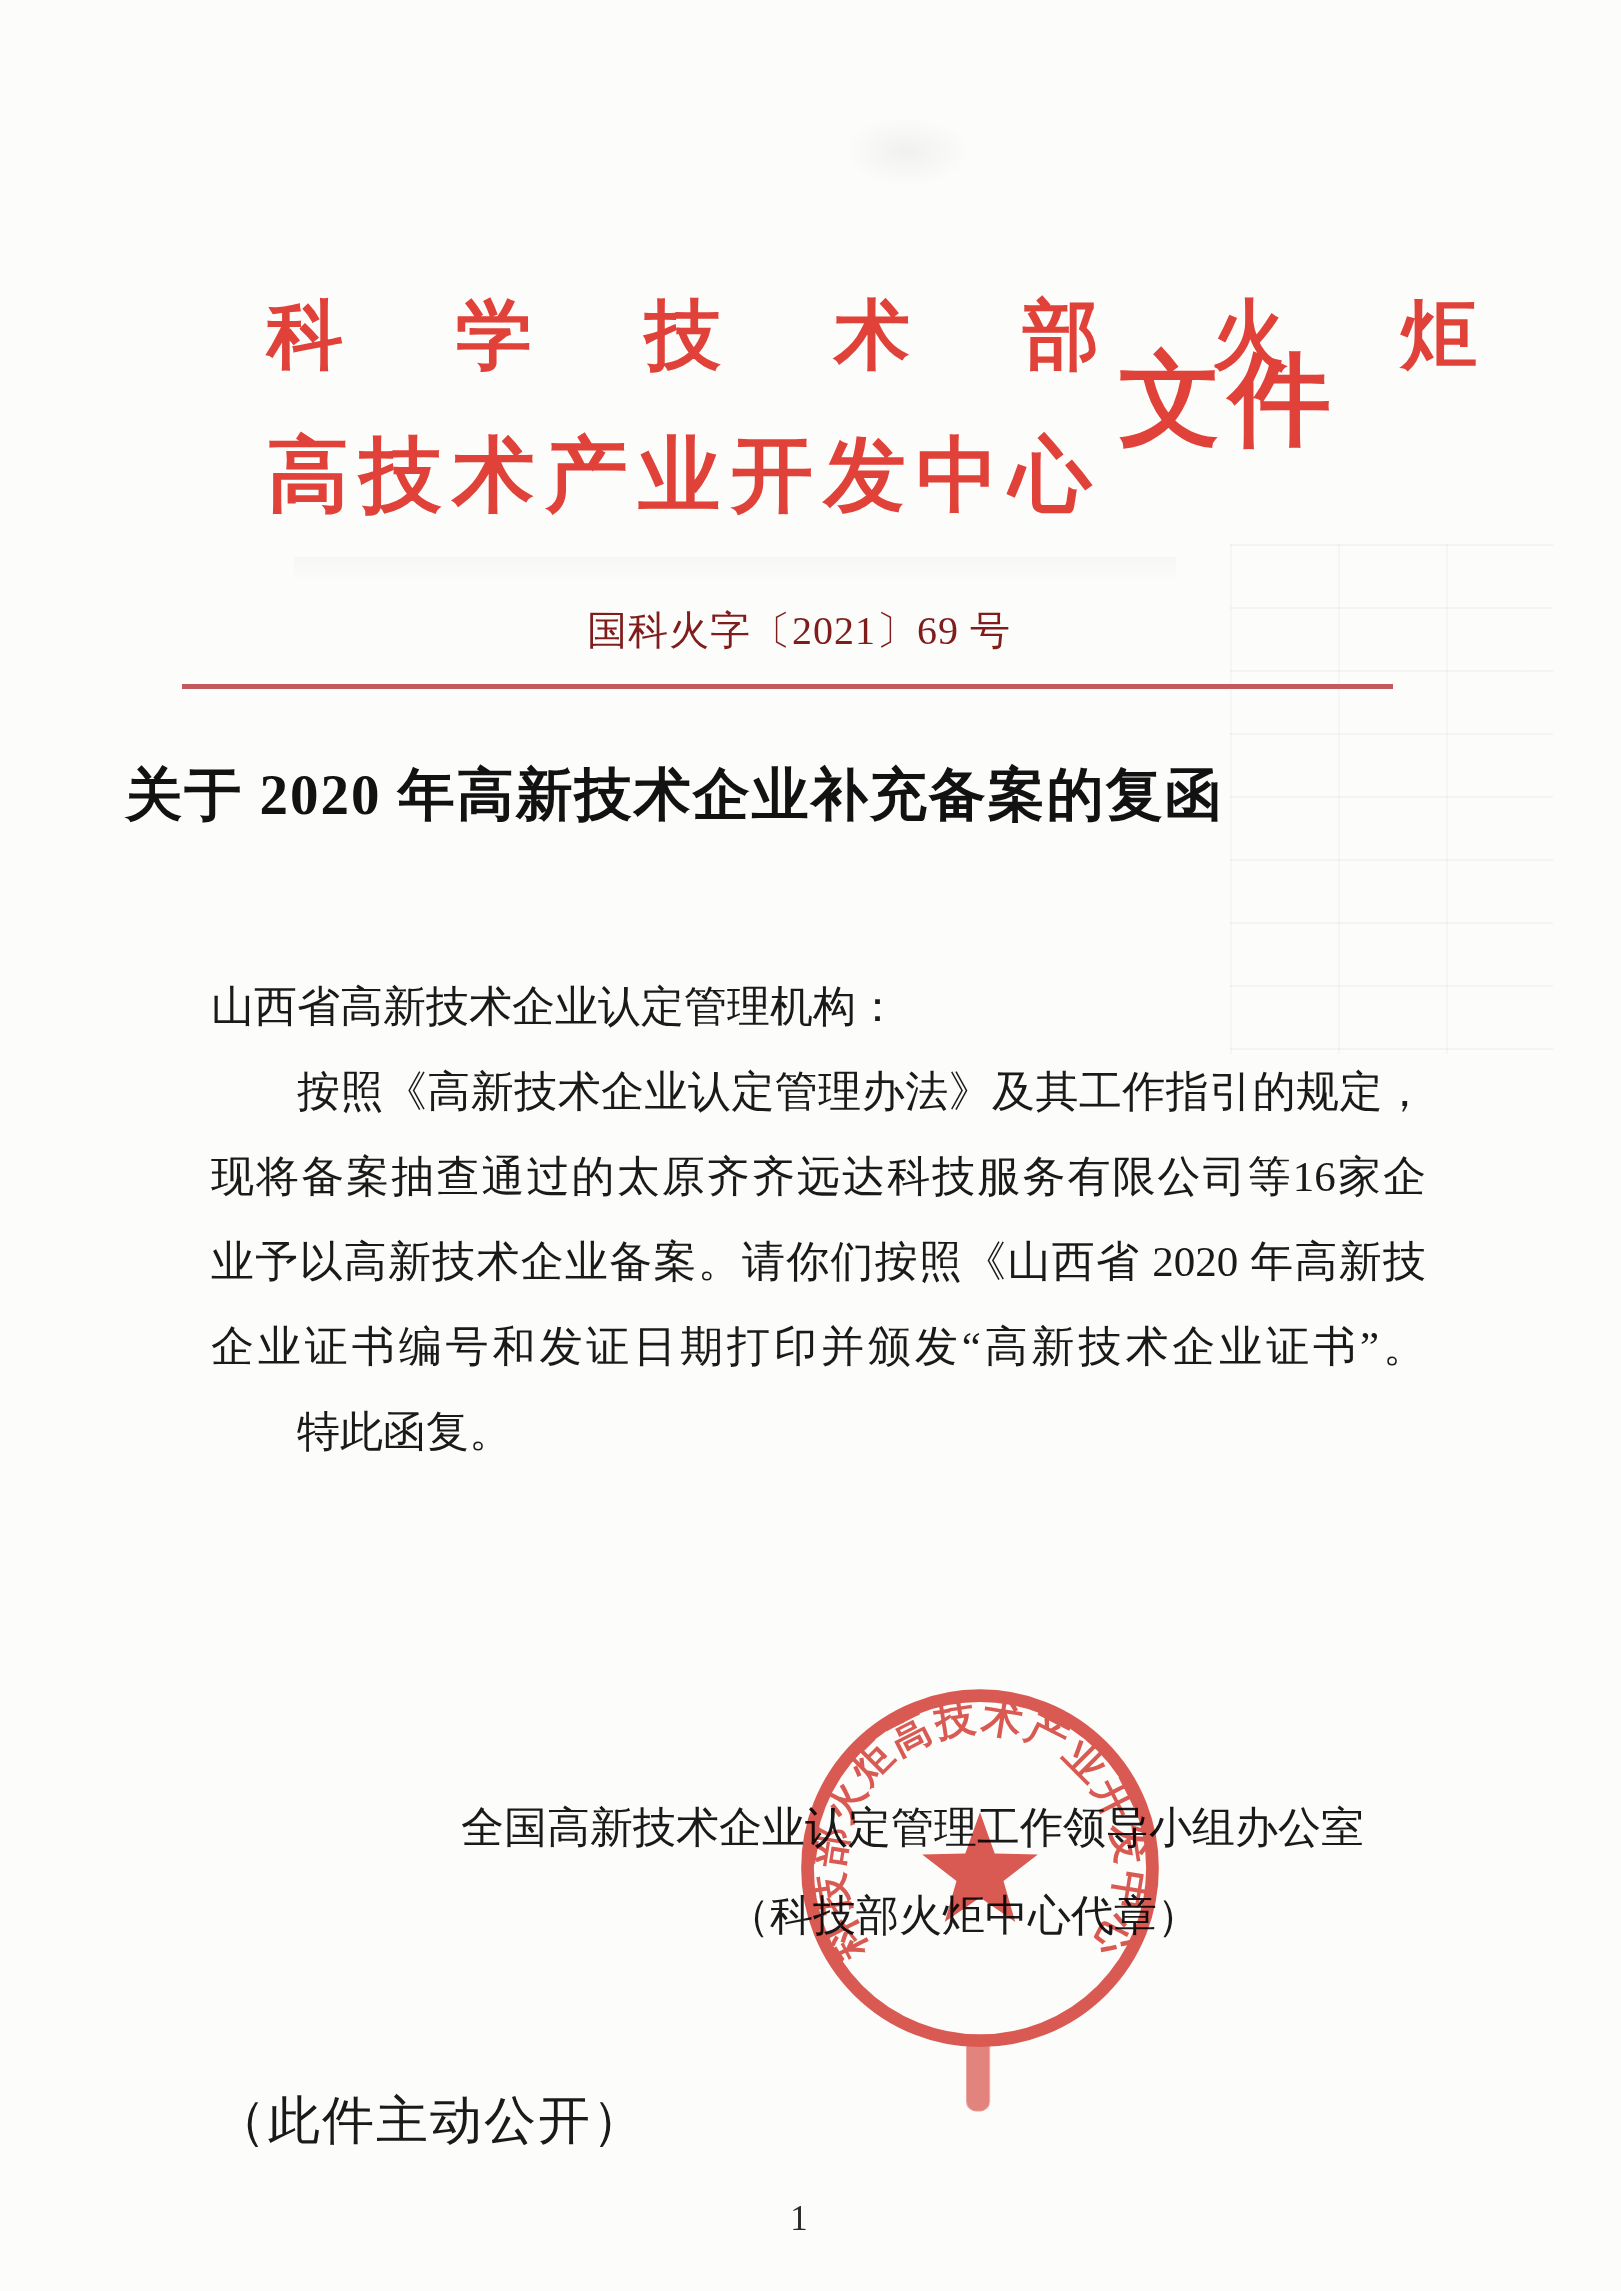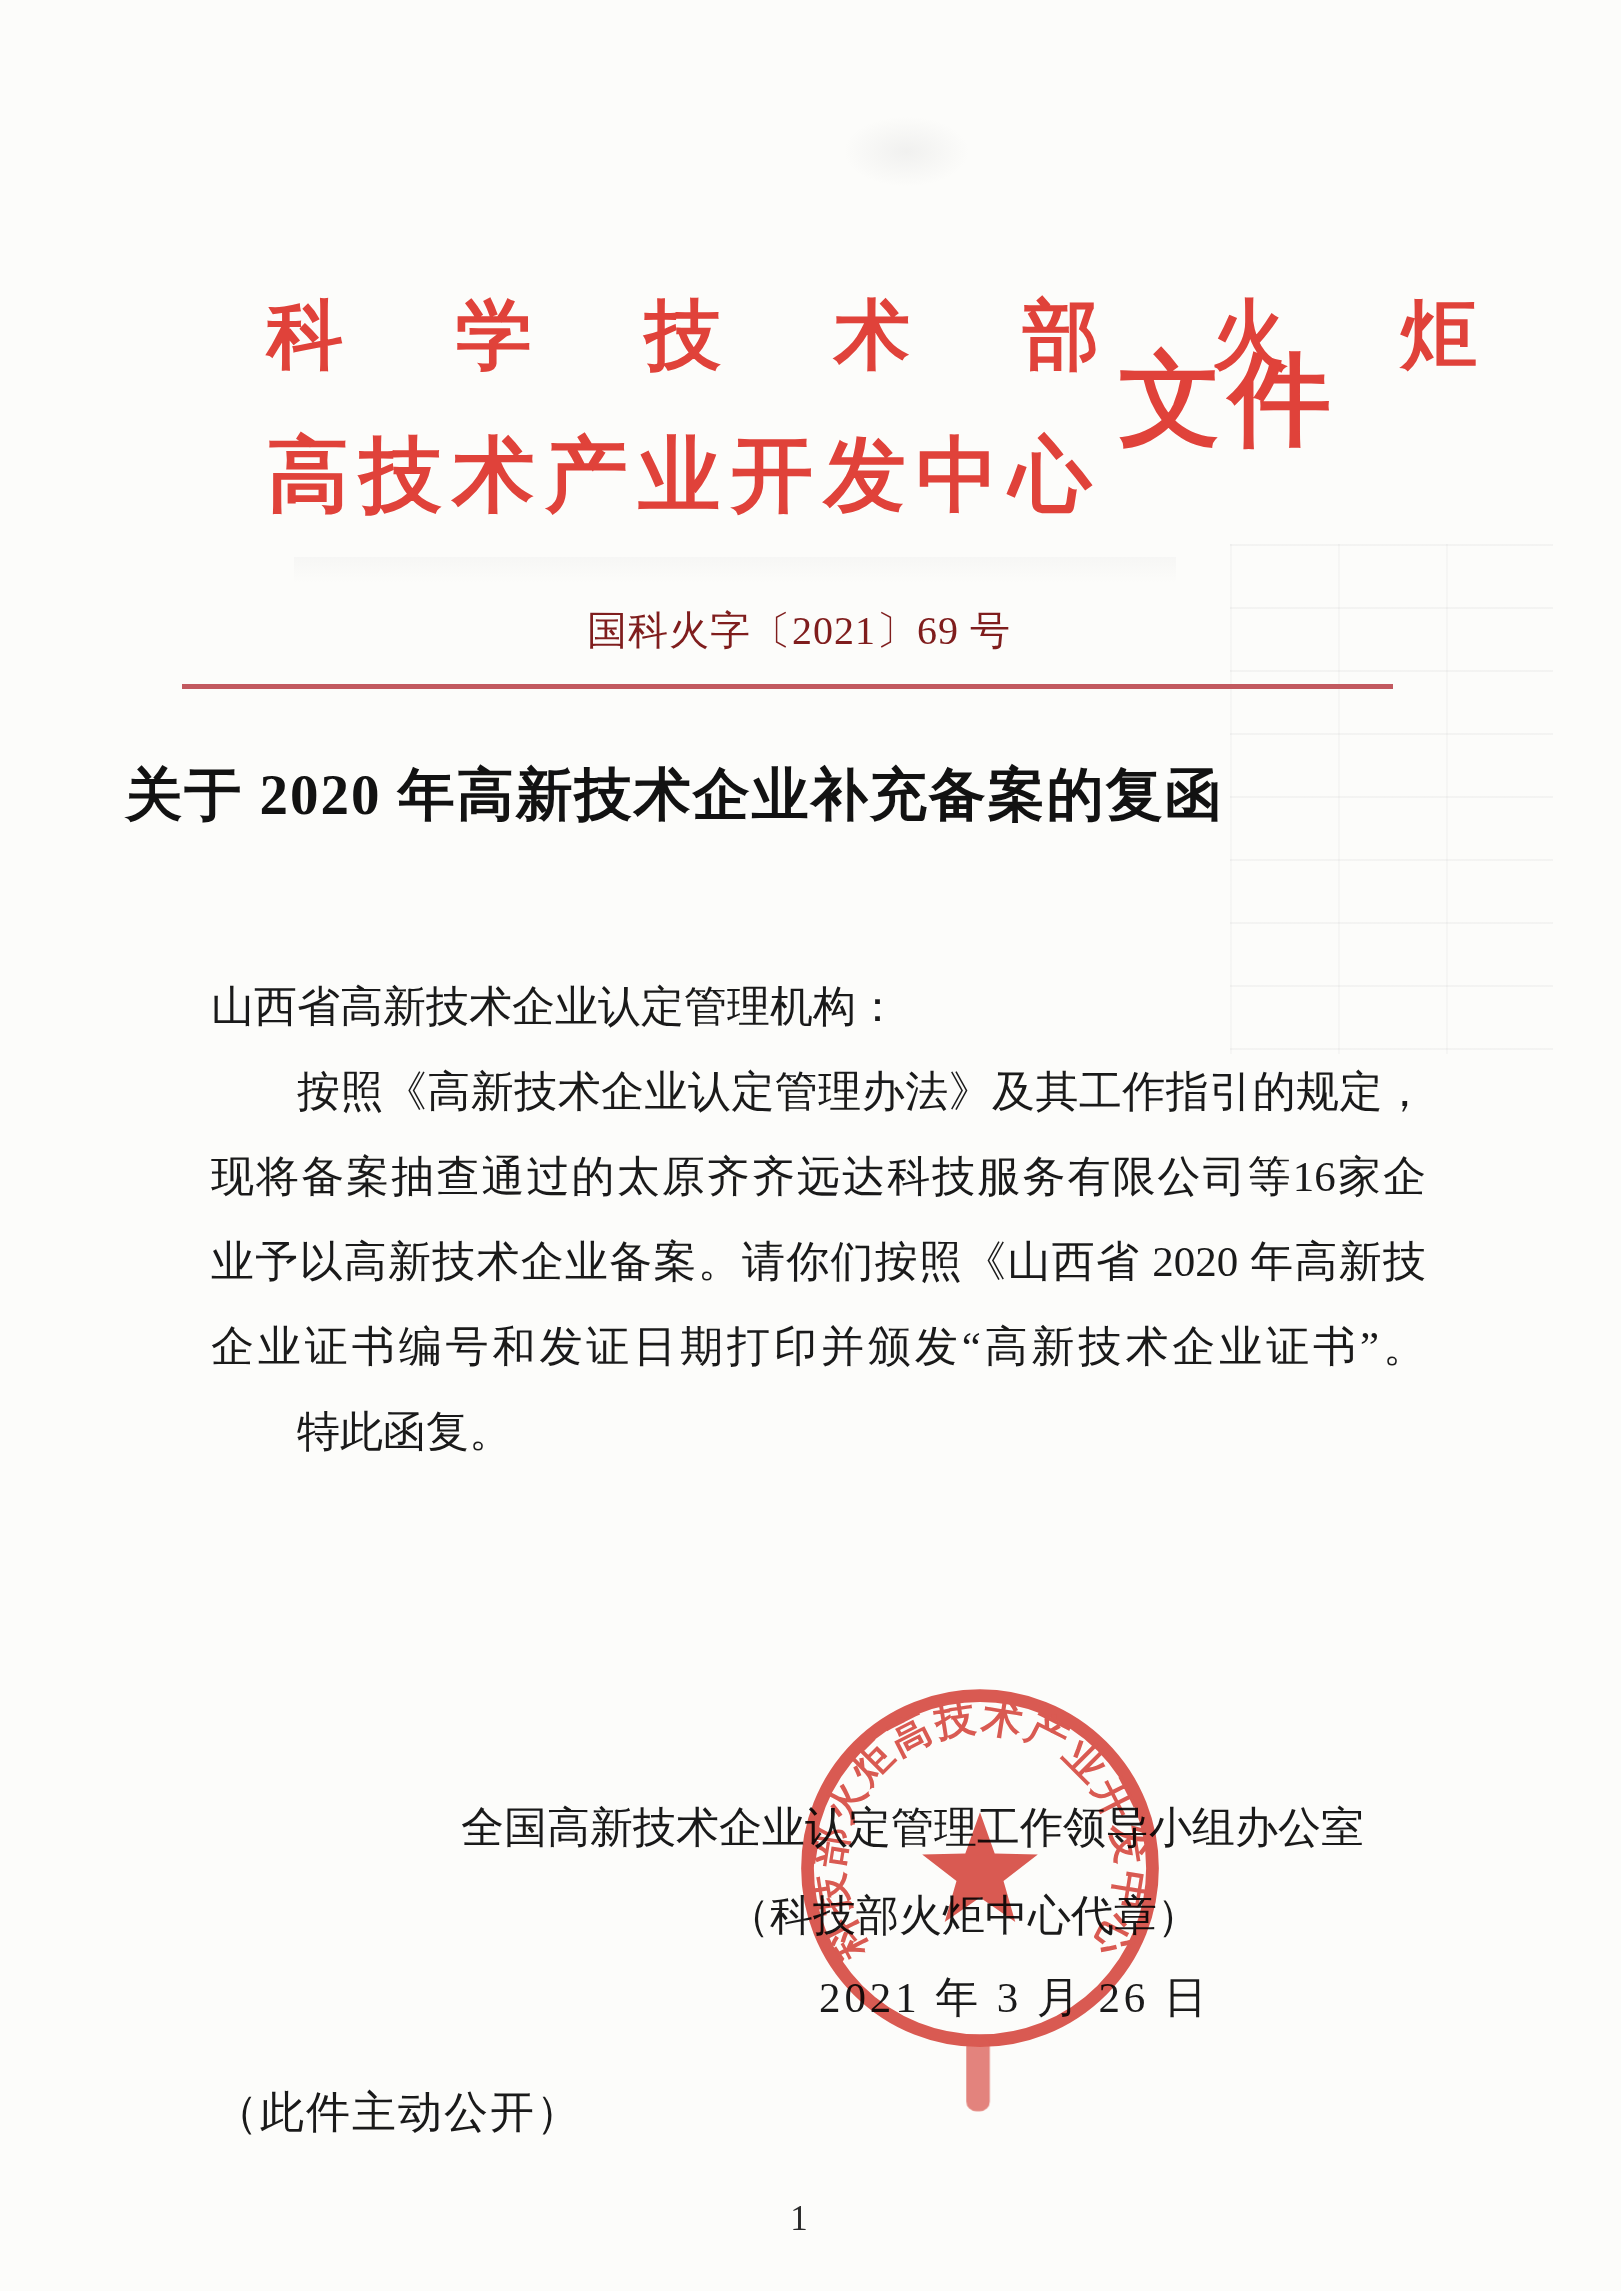--- a/index.html
+++ b/index.html
@@ -46,21 +46,21 @@
     left:211px; top:1637px; width:1274px; margin:0;
     font-size:44px; line-height:59px; text-indent:86px; white-space:nowrap;
   }
 
   
   .sig-org  { left:461px; top:1798px; font-size:43px; white-space:nowrap; line-height:59px; }
   .sig-note { left:727px; top:1886px; font-size:43px; white-space:nowrap; line-height:59px; }
   .sig-date { left:819px; top:1968px; font-size:43px; letter-spacing:3.9px; white-space:nowrap; line-height:59px; }
 
   
-  .disclosure { left:214px; top:2039px; font-size:44px; letter-spacing:2px; white-space:nowrap; line-height:59px; }
+  .disclosure { left:214px; top:2039px; font-size:52px; letter-spacing:2px; white-space:nowrap; line-height:59px; }
   .page-number { left:0; top:2199px; width:1598px; text-align:center; font-size:35px; color:#2a2a2a; }
 
   
   .seal { left:784px; top:1672px; mix-blend-mode:multiply; }
 
   
   .ghost-table {
     left:1230px; top:544px; width:323px; height:510px; pointer-events:none;
     background:
       repeating-linear-gradient(to bottom, rgba(130,130,135,0.07) 0 2px, transparent 2px 63px),
@@ -94,21 +94,20 @@
     <p class="indent fill">按照《高新技术企业认定管理办法》及其工作指引的规定，</p>
     <p class="fill">现将备案抽查通过的太原齐齐远达科技服务有限公司等16家企</p>
     <p class="fill">业予以高新技术企业备案。请你们按照《山西省 2020 年高新技</p>
     <p class="fill">企业证书编号和发证日期打印并颁发“高新技术企业证书”。</p>
     <p class="indent">特此函复。</p>
   </div>
 
 
   <div class="abs sig-org">全国高新技术企业认定管理工作领导小组办公室</div>
   <div class="abs sig-note">（科技部火炬中心代章）</div>
-  <div class="abs sig-date">2021 年 3 月 26 日</div>
 
   <svg class="abs seal" width="392" height="461" viewBox="0 0 400 470" aria-hidden="true">
     <g opacity="0.88">
       <circle cx="200" cy="200" r="176" fill="none" stroke-width="13" stroke="#d8453c"></circle>
       <polygon points="200,143 215,185 259,186 224,213 236,255 200,230 164,255 176,213 141,186 185,185" fill="#d8453c"></polygon>
       <path id="sealArc" d="M 85,280 A 140,140 0 1 1 315,280" fill="none"></path>
       <text font-size="41" font-weight="700" letter-spacing="3" text-anchor="middle" font-family="Liberation Serif, DejaVu Serif, serif">
         <textPath href="#sealArc" startOffset="50%" fill="#d8453c">科技部火炬高技术产业开发中心</textPath>
       </text>
       <rect x="186" y="372" width="24" height="76" rx="10" opacity="0.75" fill="#d8453c"></rect>

